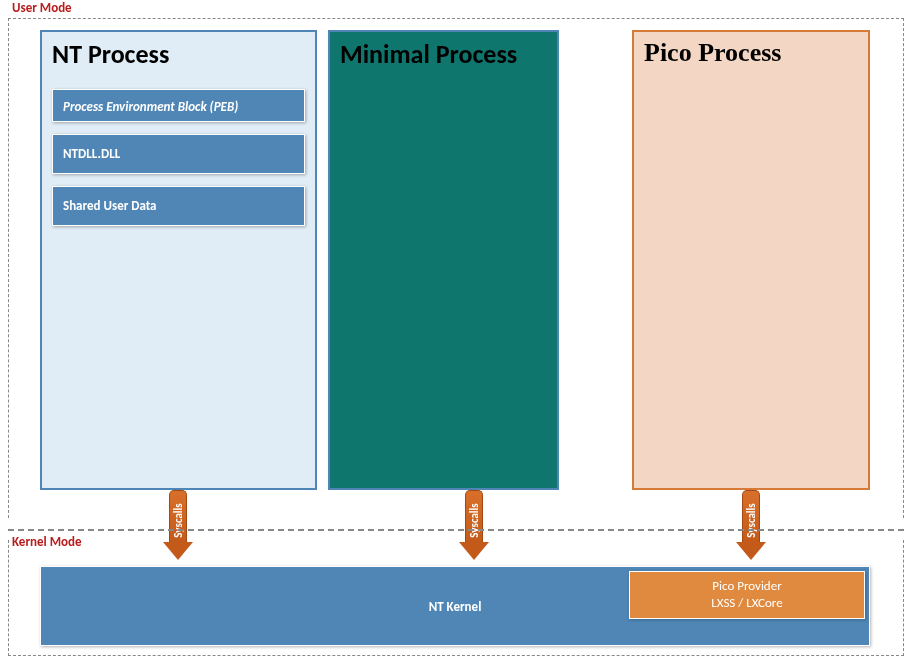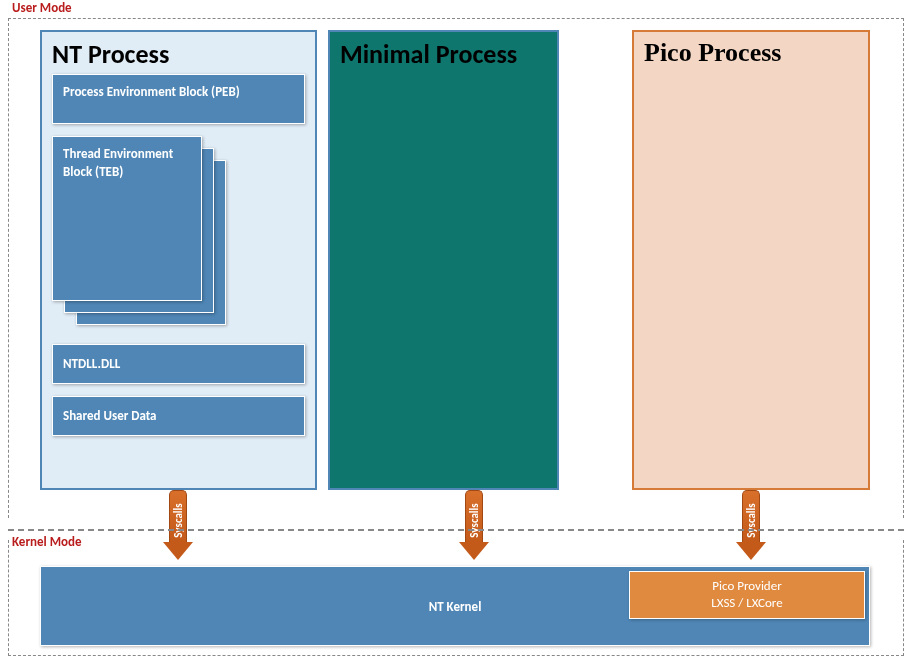--- a/index.html
+++ b/index.html
@@ -64,34 +64,34 @@
     left: 632px;
     width: 238px;
     background: #f3d7c4;
     border-color: #d67a38;
     font-family: Liberation Serif, serif;
   }
   .proc-title {
     font-size: 26px;
     font-weight: bold;
     color: #000;
-    margin-bottom: 4px;
+    margin-bottom: 19px;
   }
   .block {
     background: #4f86b5;
     border: 1px solid #fff;
     box-shadow: 1px 1px 3px rgba(0,0,0,0.3);
     color: #fff;
     font-weight: bold;
     font-size: 13px;
     padding: 8px 10px;
     margin-bottom: 12px;
     line-height: 1.35;
   }
-  .peb { height: 50px; }
+  .peb { height: 33px; font-style: italic; }
   .shared { height: 40px; display:flex; align-items:center; }
   .ntdll { height: 40px; display:flex; align-items:center; }
   .teb-stack { position: relative; height: 180px; margin-bottom: 28px; margin-top:4px; }
   .teb-card {
     position: absolute;
     width: 150px;
     height: 165px;
     background: #4f86b5;
     border: 1px solid #fff;
     box-shadow: 1px 1px 3px rgba(0,0,0,0.3);
@@ -182,25 +182,20 @@
 </style>
 </head>
 <body>
 
 <div class="mode-label" style="left:12px; top:0;">User Mode</div>
 <div class="user-mode-box"></div>
 
 <div class="proc-col nt-proc">
   <div class="proc-title">NT Process</div>
   <div class="block peb">Process Environment Block (PEB)</div>
-  <div class="teb-stack">
-    <div class="teb-card c3"></div>
-    <div class="teb-card c2"></div>
-    <div class="teb-card c1">Thread Environment Block (TEB)</div>
-  </div>
   <div class="block ntdll">NTDLL.DLL</div>
   <div class="block shared">Shared User Data</div>
 </div>
 
 <div class="proc-col min-proc">
   <div class="proc-title">Minimal Process</div>
 </div>
 
 <div class="proc-col pico-proc">
   <div class="proc-title">Pico Process</div>

